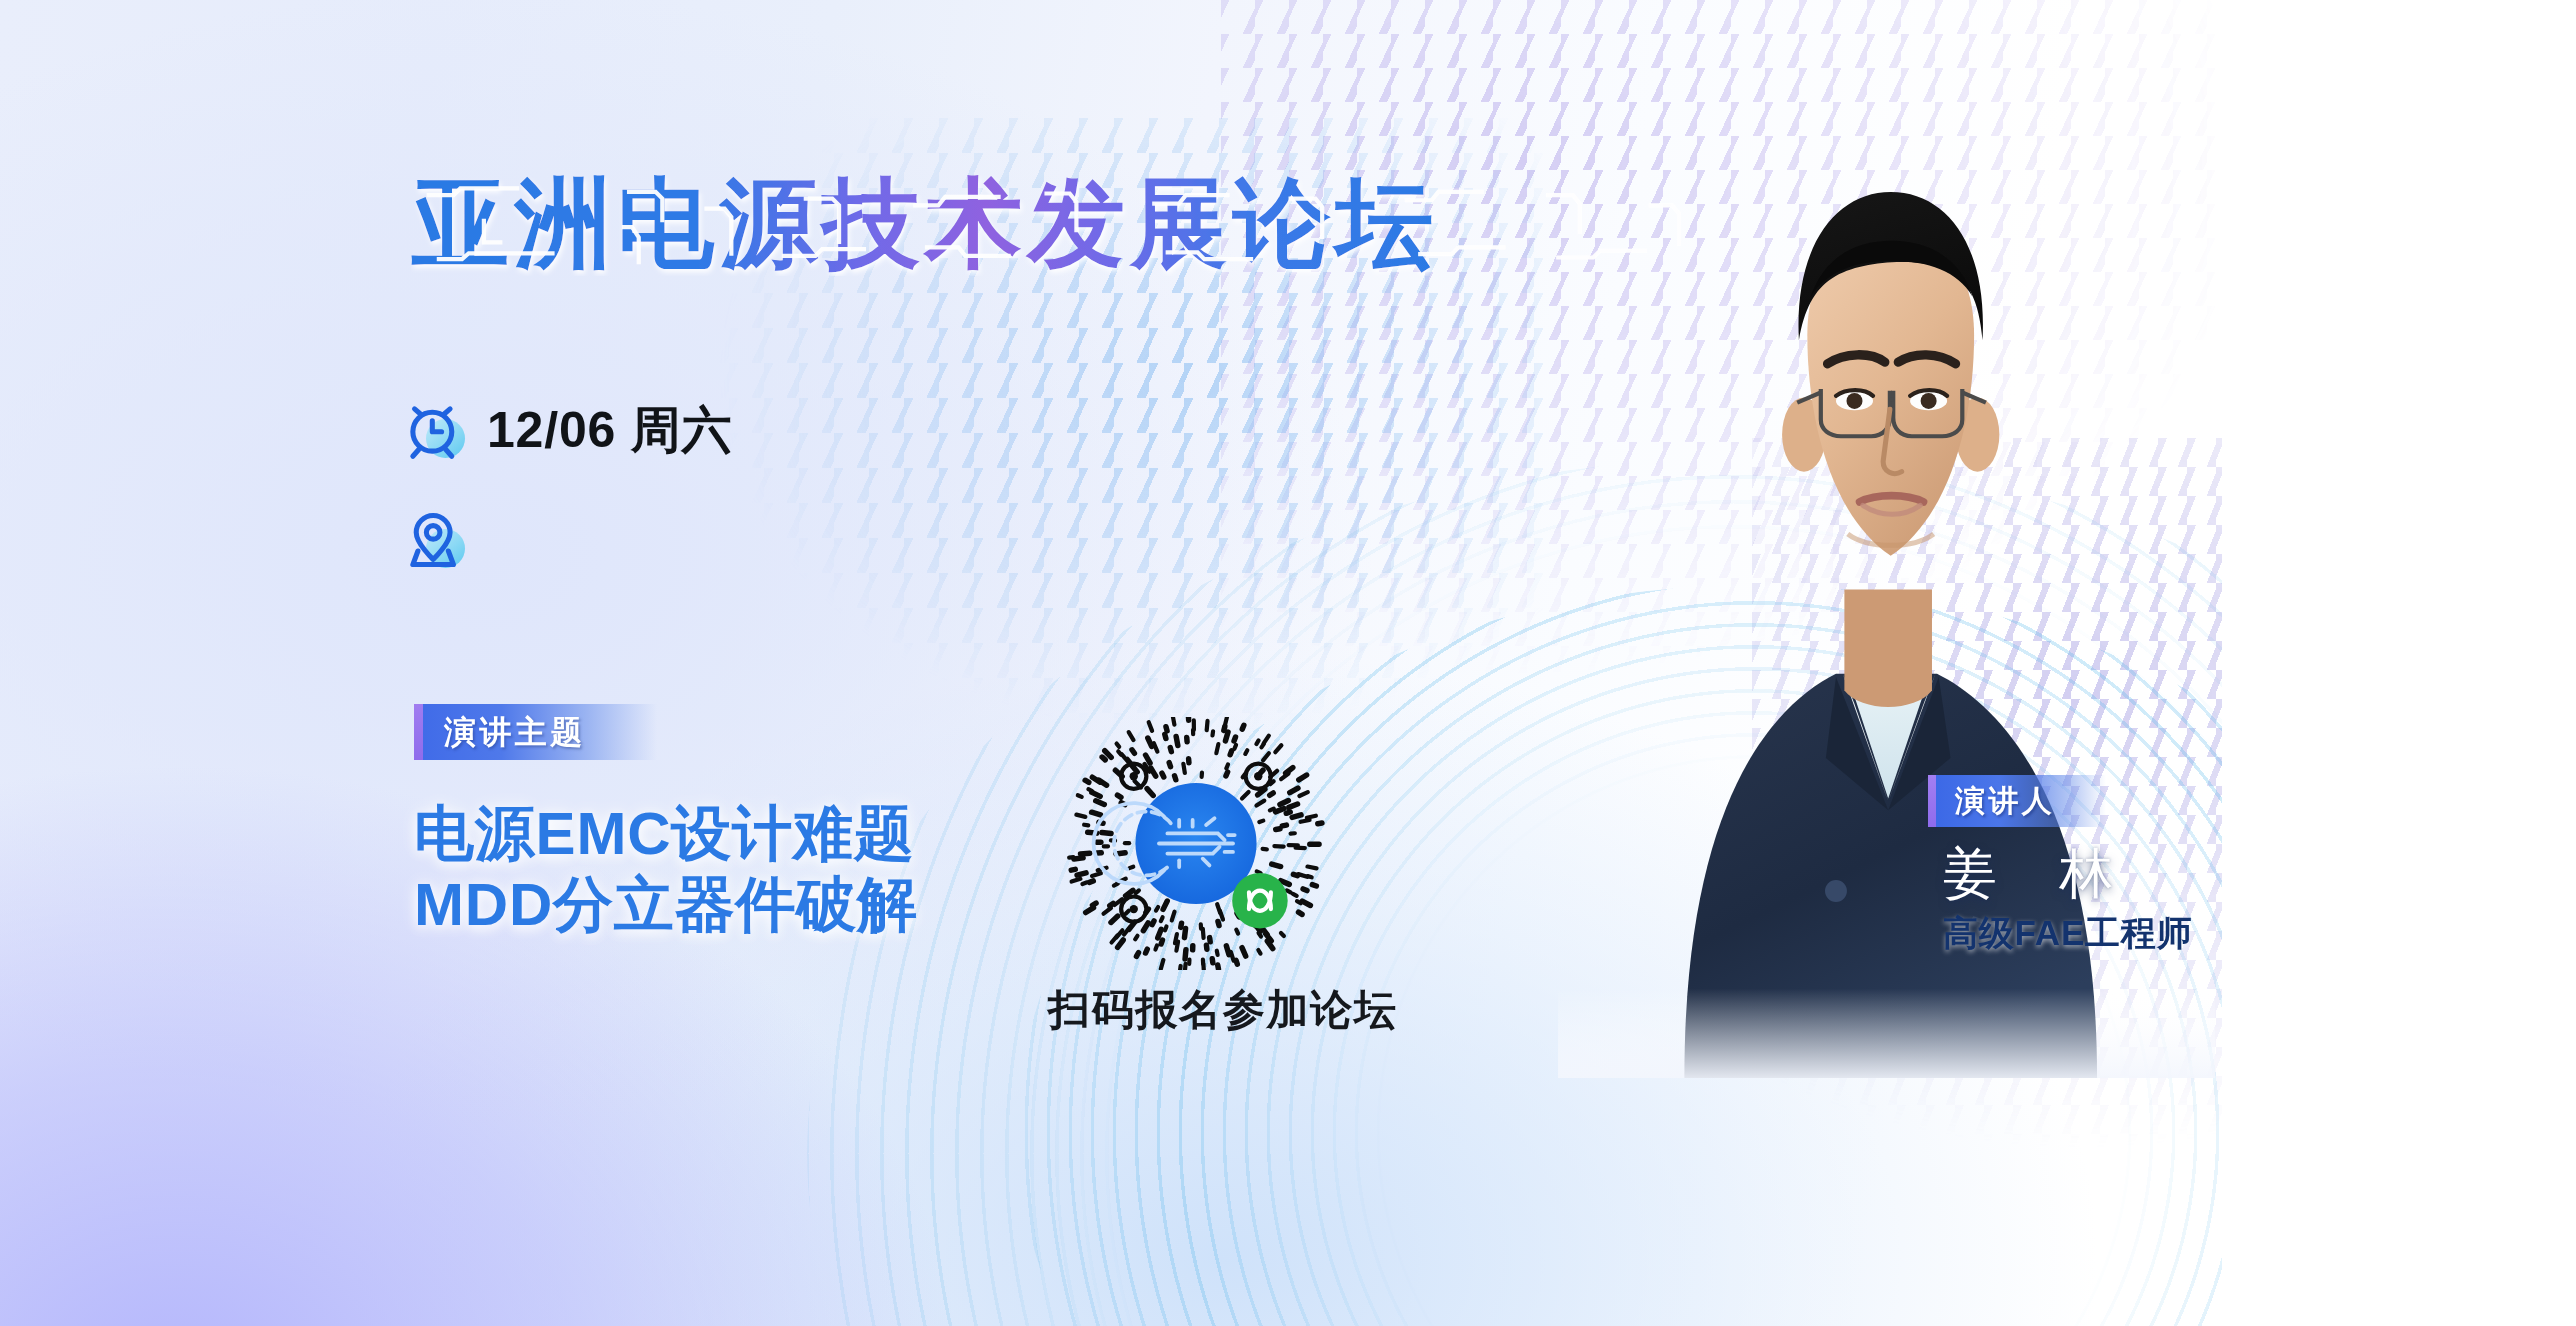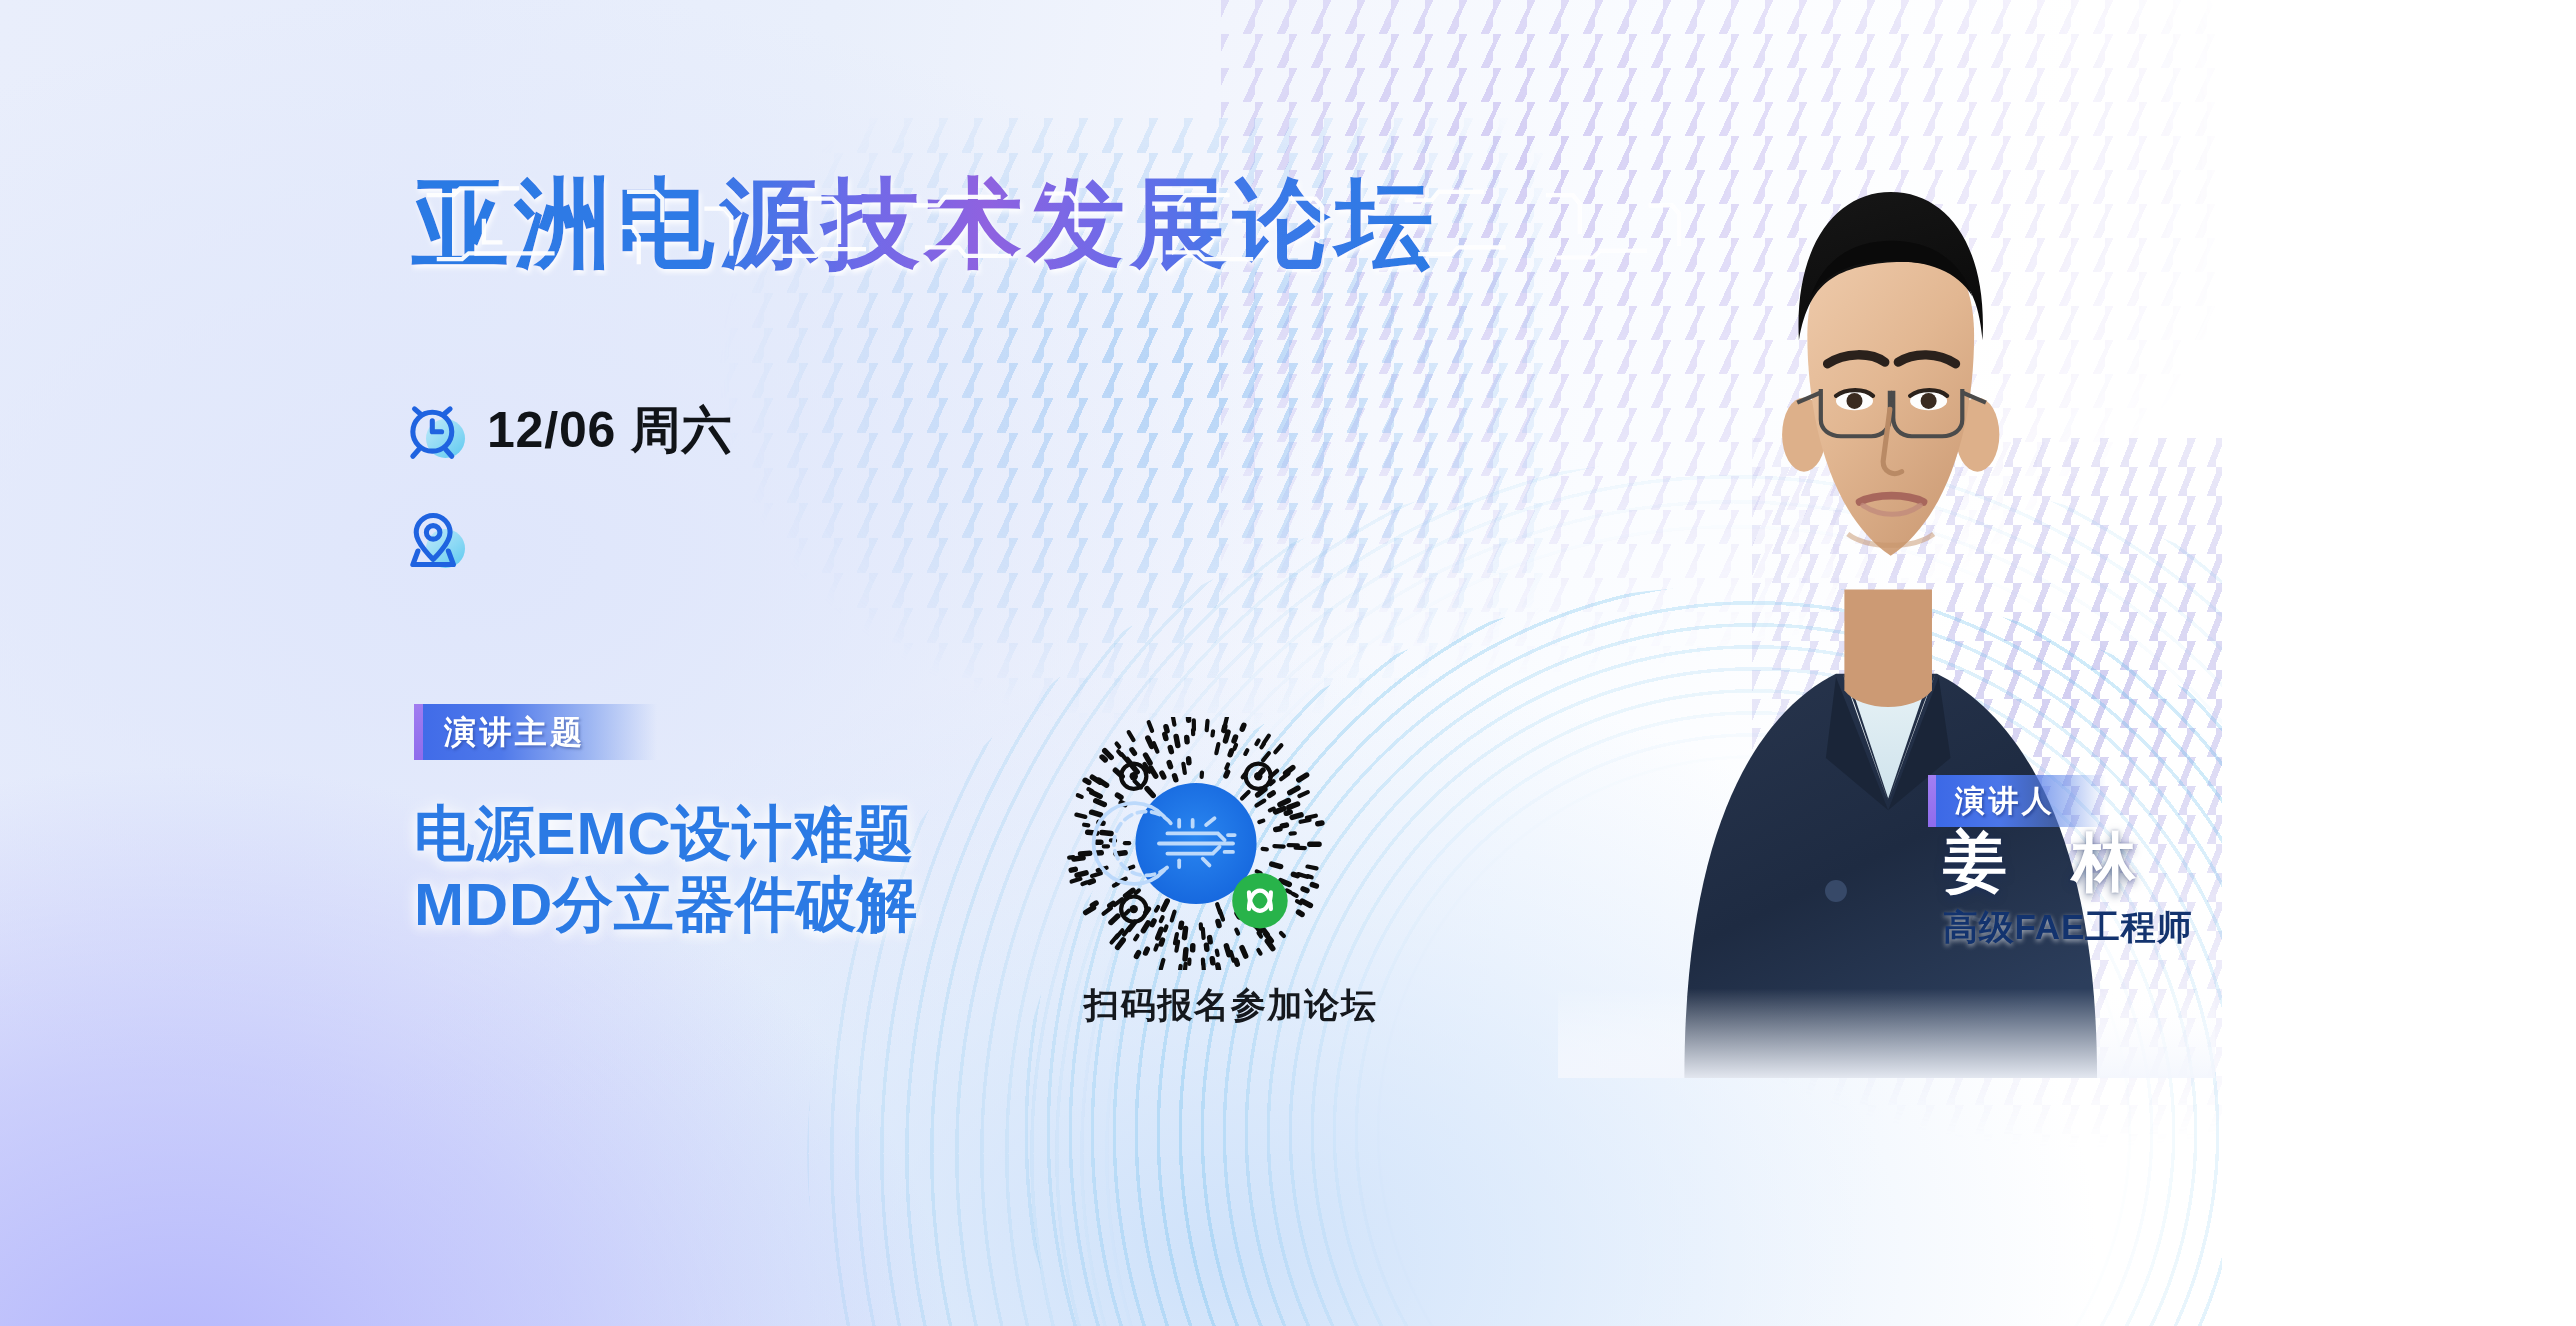--- a/index.html
+++ b/index.html
@@ -112,23 +112,22 @@
     font-size:60px;font-weight:800;color:#2b7ae4;line-height:1.18;
     letter-spacing:0.8px;white-space:nowrap;
     text-shadow:0 3.4px 11.8px rgba(255,255,255,.95), 0 0 18.5px rgba(255,255,255,.8);
   }
 
   
   .qr-block{position:absolute;left:1048px;top:717px;width:295px;text-align:center;}
   .qr-code{position:relative;width:286px;height:253px;margin:0 auto;}
   .qr-svg{display:block;}
   .qr-caption{
-    margin-top:11.8px;font-size:35px;font-weight:700;color:#15181d;letter-spacing:1.7px;
+    margin-top:11.8px;font-size:42px;font-weight:700;color:#15181d;letter-spacing:1.7px;
     white-space:nowrap;
-    margin-left:36px;
   }
 
   
   .portrait{
     position:absolute;left:1558px;top:0px;width:657px;height:1078px;
     overflow:hidden;
   }
   .portrait svg{display:block;}
 
   
@@ -138,22 +137,22 @@
     padding:0 51px 0 27px;
     background:linear-gradient(90deg,#3a67e6 0%, #4b76e9 40%, rgba(95,135,232,0.5) 78%, rgba(140,170,238,0) 100%);
     color:#ffffff;font-size:30px;font-weight:700;letter-spacing:3.4px;
     text-shadow:1.7px 1.7px 2.5px rgba(20,40,110,.45);
   }
   .sp-badge::before{
     content:"";position:absolute;left:0;top:0;width:8.4px;height:100%;
     background:linear-gradient(180deg,#a37ff2 0%, #8e6bec 100%);
   }
   .sp-name{
-    margin-left:15px;
-    font-size:64px;font-weight:700;color:#ffffff;letter-spacing:23.6px;
+    margin-top:17px;margin-left:15px;
+    font-size:54px;font-weight:400;color:#ffffff;letter-spacing:23.6px;
     line-height:1.1;white-space:nowrap;
     text-shadow:0 3.4px 8.4px rgba(25,45,95,.55), 0 0 2.5px rgba(30,50,100,.4);
   }
   .sp-title{
     margin-top:6.7px;margin-left:15px;
     font-size:35px;font-weight:700;color:#13336e;letter-spacing:0.8px;
     white-space:nowrap;
     text-shadow:0 1.7px 5px rgba(255,255,255,.6);
   }
 </style>

